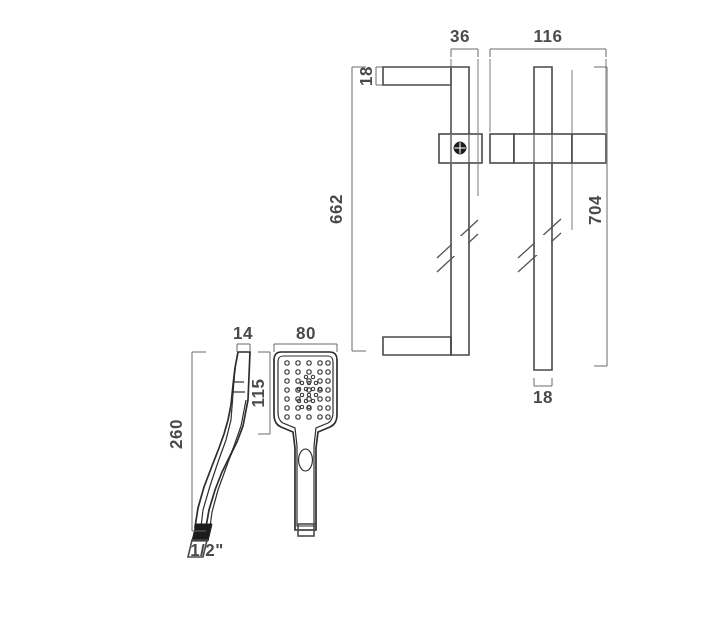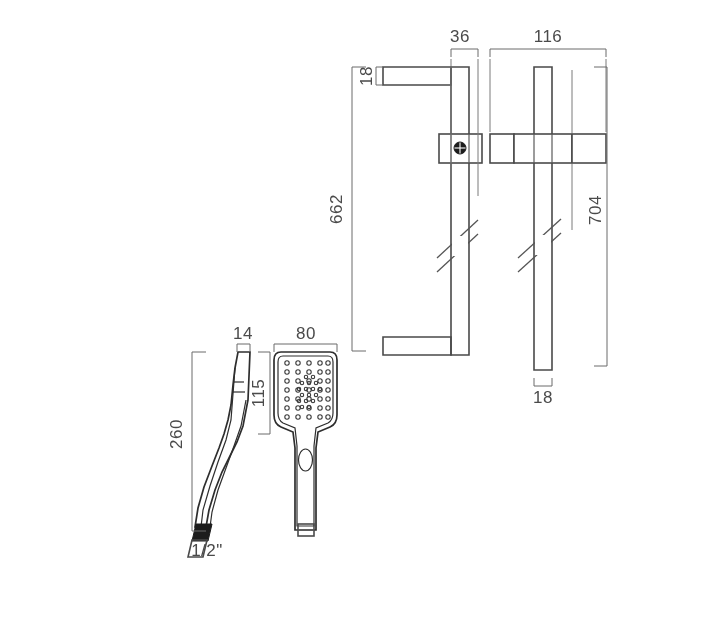--- a/index.html
+++ b/index.html
@@ -10,20 +10,21 @@
   }
   body {
     font-family: "Liberation Sans", sans-serif;
   }
   #drawing-root {
     position: relative;
     width: 716px;
     height: 628px;
     background: #ffffff;
     overflow: hidden;
+    font-weight: bold;
   }
   #drawing-svg {
     position: absolute;
     top: 0;
     left: 0;
     width: 716px;
     height: 628px;
   }
   .dim-text {
     font-family: "Liberation Sans", sans-serif;

